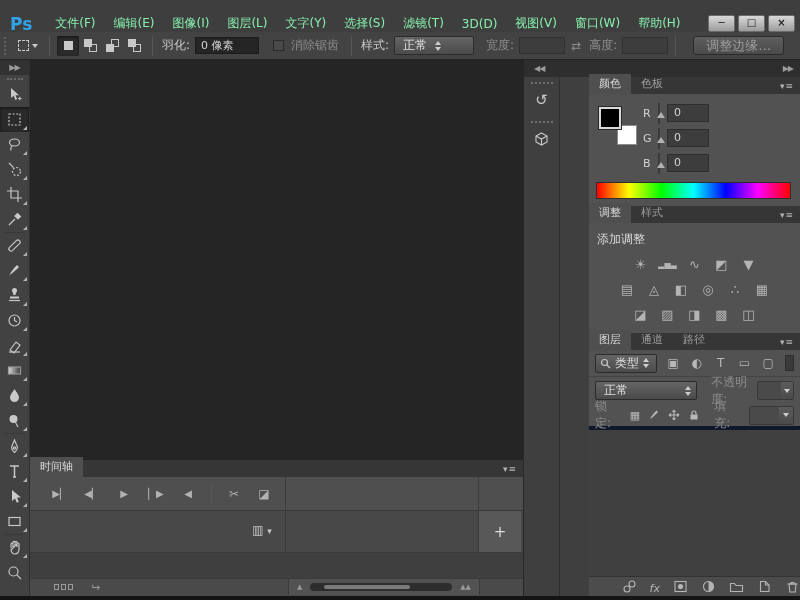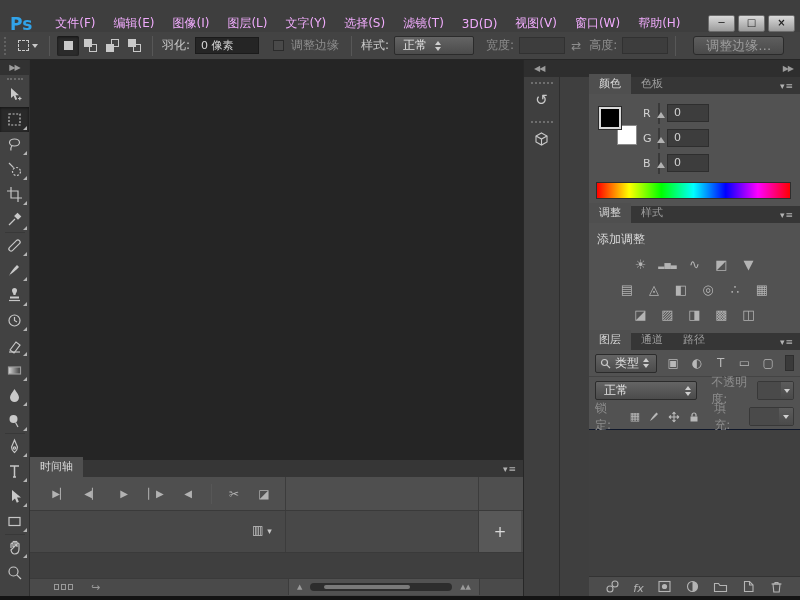--- a/index.html
+++ b/index.html
@@ -4,21 +4,21 @@
 <style>
   * { margin:0; padding:0; box-sizing:border-box; }
   html,body { width:800px; height:600px; background:#1a1a1a; }
   body { font-family:"DejaVu Sans","Liberation Sans",sans-serif; overflow:hidden; }
   #app { position:relative; width:800px; height:600px; background:#262626; color:#d0d0d0; }
 
   
   .menubar { position:absolute; left:0; top:0; width:800px; height:48px; background:#3e3e3e;
              border-bottom:1px solid #282828; display:flex; align-items:center; }
   .logo { color:#31a3e9; font-weight:bold; font-size:17px; padding:0 14px 0 10px; }
-  .menu-item { font-size:12px; color:#f0abfc; padding:0 9px; cursor:default; }
+  .menu-item { font-size:12px; color:#86efac; padding:0 9px; cursor:default; }
   .win-controls { margin-left:auto; display:flex; gap:3px; padding-right:5px; }
   .win-btn { width:27px; height:17px; background:linear-gradient(#d9d9d9,#9c9c9c);
              border:1px solid #6b6b6b; border-radius:2px; font-size:10px; line-height:14px;
              text-align:center; color:#222; font-weight:bold; }
 
   
   .optionsbar { position:absolute; left:0; top:32px; width:800px; height:28px; background:#434343;
                 border-bottom:1px solid #262626; display:flex; align-items:center; font-size:12px; color:#c9c9c9; }
   .grip-v { width:4px; height:18px; border-left:2px dotted #616161; margin:0 6px 0 4px; }
   .tool-preset { display:flex; align-items:center; gap:3px; padding:0 4px; }
@@ -131,24 +131,24 @@
   .filter-row { height:27px; border-bottom:1px solid #444; gap:9px; }
   .kind-combo { width:66px; height:19px; gap:4px; padding:0 4px; }
   .kind-ic { color:#b8b8b8; font-size:12px; width:16px; text-align:center; }
   .filter-toggle { margin-left:auto; width:10px; height:16px; border:1px solid #2e2e2e; background:#3a3a3a; }
   .filter-toggle .top { height:7px; background:#8a8a8a; }
   .blend-row { height:27px; gap:6px; }
   .blend-combo { width:128px; justify-content:space-between; }
   .mini-combo { display:flex; height:19px; border:1px solid #383838; border-radius:2px; overflow:hidden; }
   .mini-combo .val { width:30px; background:#4a4a4a; }
   .mini-combo .dd { width:15px; background:linear-gradient(#5c5c5c,#4a4a4a); display:flex; align-items:center; justify-content:center; }
-  .lock-row { height:26px; gap:8px; border-bottom:1px solid #0f172a; }
+  .lock-row { height:26px; gap:8px; border-bottom:4px solid #0f172a; }
   .lock-ic { color:#b8b8b8; font-size:11px; display:flex; align-items:center; }
   .layers-list { flex:1; background:#404040; border-bottom:1px solid #333; }
-  .lp-bottom { height:23px; background:#4c4c4c; display:flex; align-items:center; justify-content:center; gap:13px; }
+  .lp-bottom { height:23px; background:#4c4c4c; display:flex; align-items:center; justify-content:flex-end; gap:13px; }
   .lp-bottom svg { stroke:#b4b4b4; fill:none; stroke-width:1.1; }
   .fx { color:#b4b4b4; font-size:11px; font-style:italic; }
 
   .bottom-edge { position:absolute; left:0; top:596px; width:800px; height:4px; background:#141414; z-index:9; }
   .lbl11 { font-size:12px; }
 </style>
 </head>
 <body>
 
 <div id="app">
@@ -199,21 +199,21 @@
         <span class="sqc">
           <span class="a"></span>
           <span class="b"></span>
         </span>
       </div>
     <div class="sep"></div>
     <span class="lbl">羽化:</span>
     <input class="field" readonly="" value="0 像素" style="">
     <span style="width:14px"></span>
     <span class="checkbox"></span>
-    <span class="lbl dim">调整边缘</span>
+    <span class="lbl dim">消除锯齿</span>
     <div class="sep"></div>
     <span class="lbl">样式:</span>
     <div class="combo" style="width:80px">
       <span>正常</span>
       <span class="spin">
           <span class="tri-u"></span>
           <span class="tri-dn"></span>
         </span>
     </div>
     <span class="lbl dim" style="margin-left:12px">宽度:</span>

